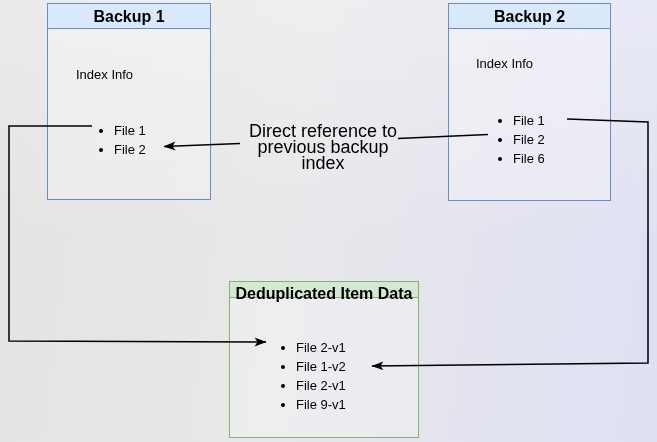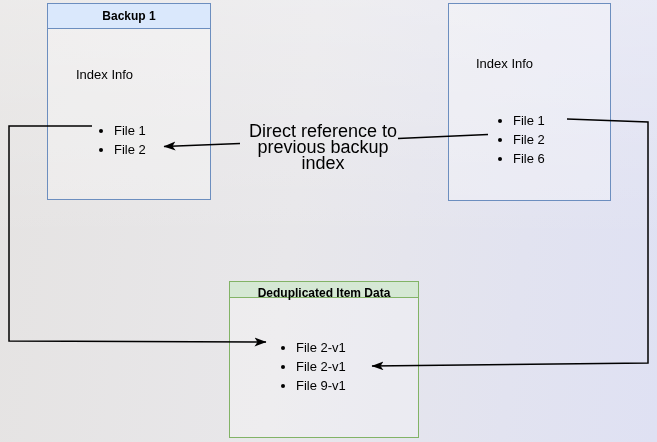--- a/index.html
+++ b/index.html
@@ -23,21 +23,21 @@
     border: 1px solid;
     background: rgba(255,255,255,0.25);
   }
   .node.blue  { border-color: #6c8ebf; }
   .node.green { border-color: #82b366; }
   .node-header {
     position: absolute;
     left: 0; right: 0; top: 0;
     box-sizing: border-box;
     border-bottom: 1px solid;
-    font-size: 12px;
+    font-size: 16px;
     font-weight: bold;
     text-align: center;
   }
   .blue  .node-header { background: #dae8fc; border-color: #6c8ebf; height: 25px; line-height: 25px; }
   .green .node-header { background: #d5e8d4; border-color: #82b366; height: 16px; line-height: 23px; }
   .subtitle {
     position: absolute;
     font-size: 13px;
     line-height: 16px;
   }
@@ -109,20 +109,21 @@
           <span>File 1</span>
         </li>
         <li>
           <span class="bullet"></span>
           <span>File 2</span>
         </li>
       </ul>
   </div>
 
   <div id="backup2" class="node blue">
+    <div class="node-header">Backup 2</div>
     <div class="subtitle">Index Info</div>
     <ul class="filelist">
         <li>
           <span class="bullet"></span>
           <span>File 1</span>
         </li>
         <li>
           <span class="bullet"></span>
           <span>File 2</span>
         </li>
@@ -132,20 +133,24 @@
         </li>
       </ul>
   </div>
 
   <div id="dedup" class="node green">
     <div class="node-header">Deduplicated Item Data</div>
     <ul class="filelist">
         <li>
           <span class="bullet"></span>
           <span>File 2-v1</span>
+        </li>
+        <li>
+          <span class="bullet"></span>
+          <span>File 1-v2</span>
         </li>
         <li>
           <span class="bullet"></span>
           <span>File 2-v1</span>
         </li>
         <li>
           <span class="bullet"></span>
           <span>File 9-v1</span>
         </li>
       </ul>

